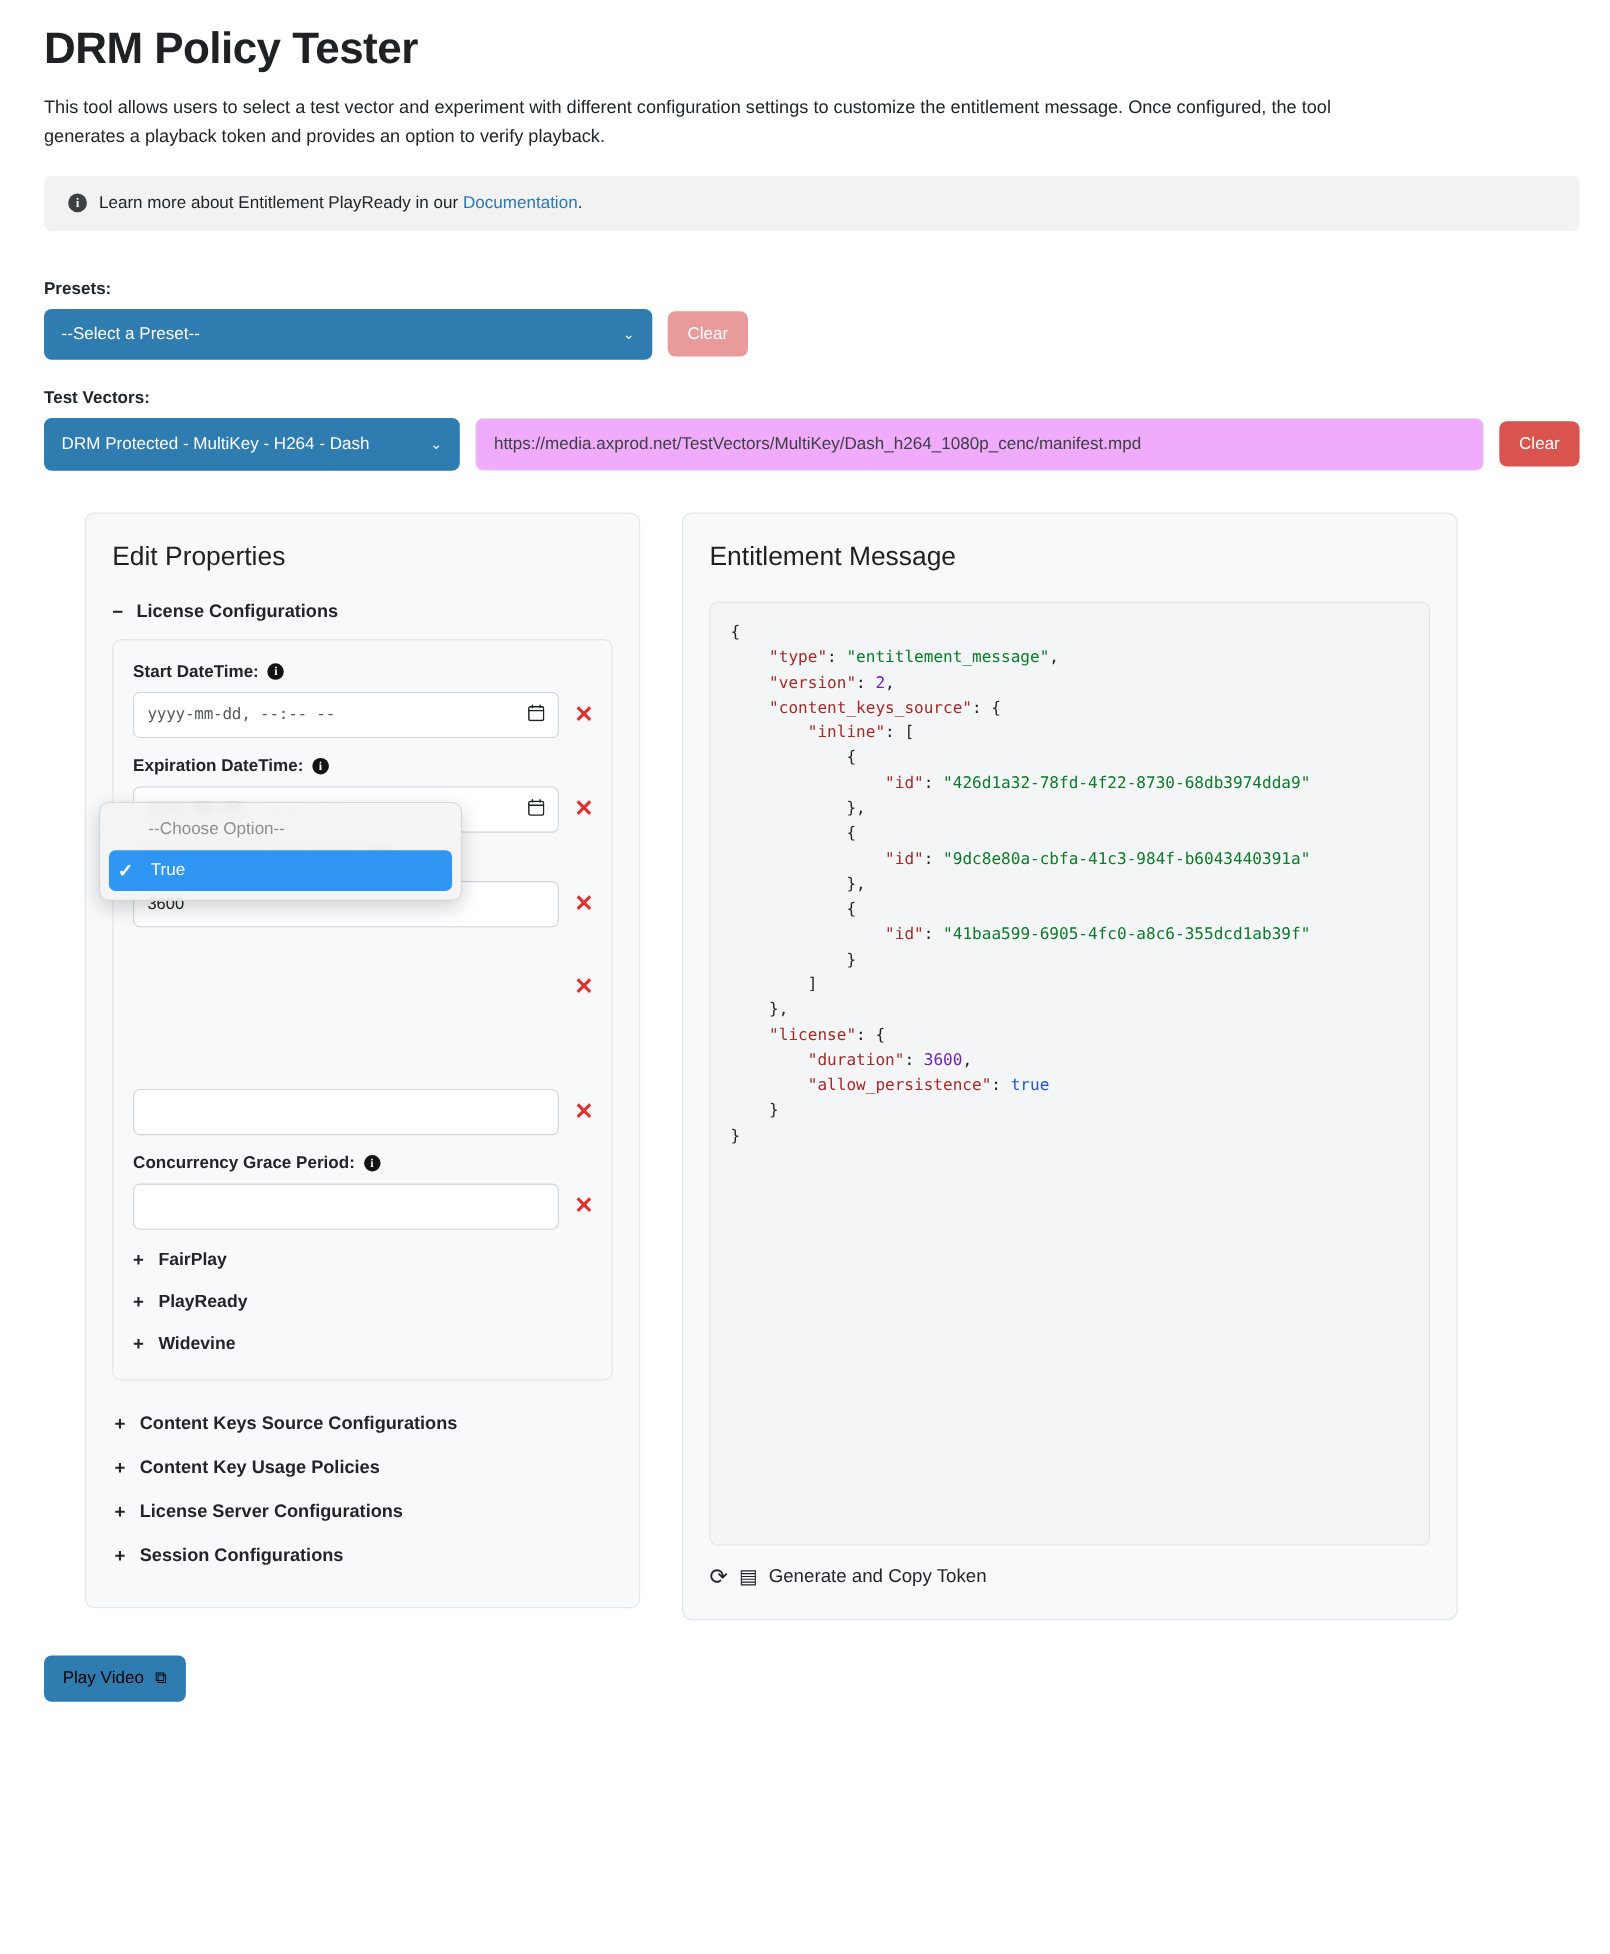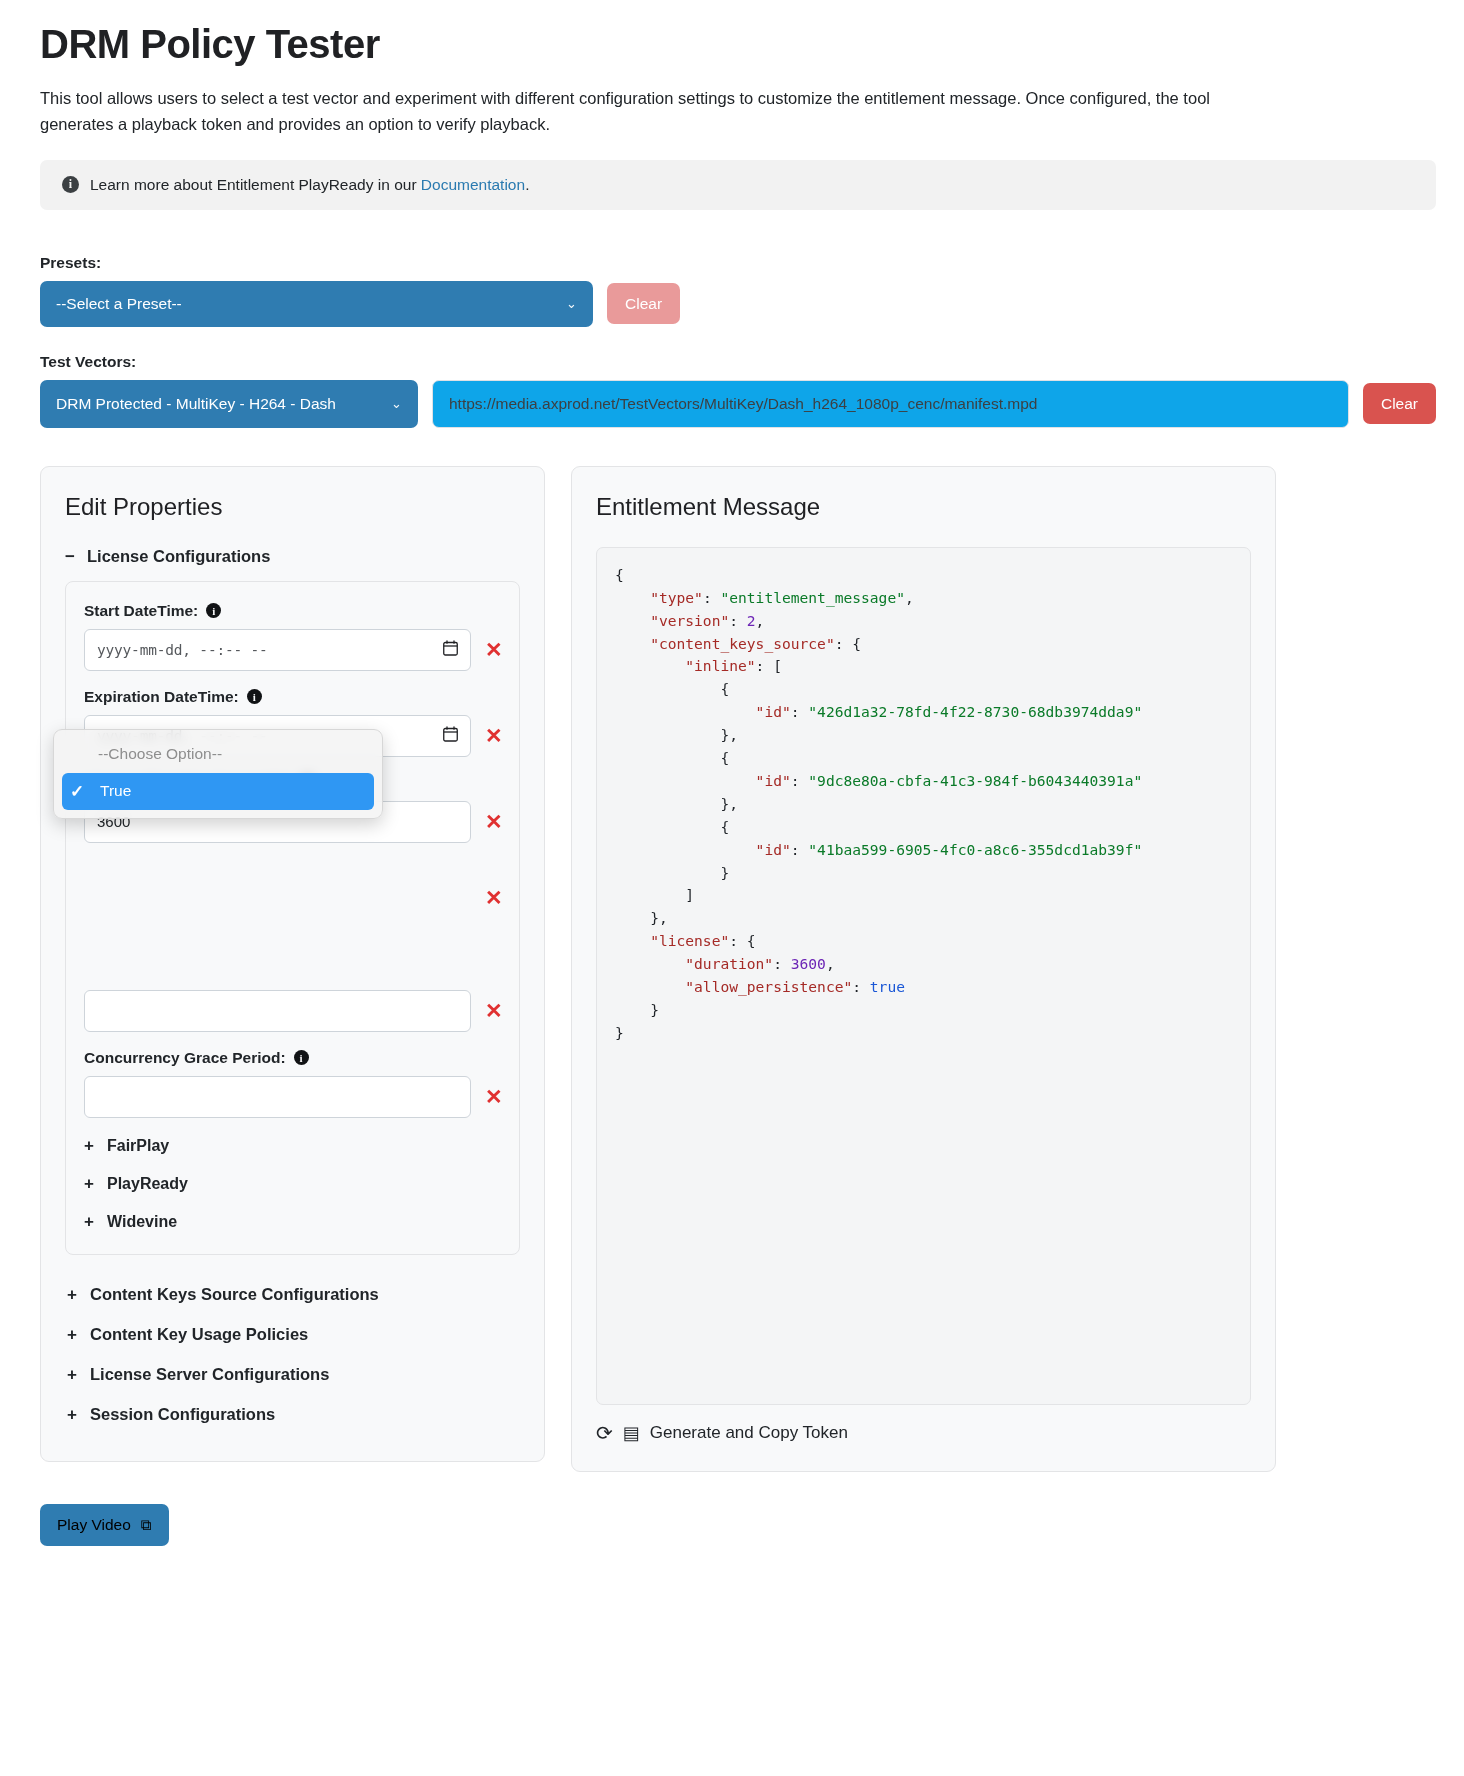--- a/index.html
+++ b/index.html
@@ -93,29 +93,29 @@
     padding: 0 18px;
     font-size: 15.5px;
     cursor: pointer;
   }
 
   .url-input {
     flex: 1;
     height: 48px;
     border: 1px solid #dfe1e5;
     border-radius: 7px;
-    background: #0ea5e9;
+    background: #f0abfc;
     padding: 0 16px;
     font-size: 15.5px;
     color: #3c4043;
     font-family: "Liberation Sans", sans-serif;
   }
   .tv-row { margin-bottom: 38px; }
 
-  .panels { display:flex; gap: 26px; align-items: flex-start; }
+  .panels { display:flex; gap: 38px; align-items: flex-start; margin-left: 37px; }
 
   .panel {
     border: 1px solid #e3e4e6;
     border-radius: 9px;
     background: #f8f9fa;
     padding: 26px 24px;
   }
   .panel-left { width: 505px; min-height: 990px; position: relative; }
   .panel-right { width: 705px; min-height: 990px; display:flex; flex-direction:column; }
 

